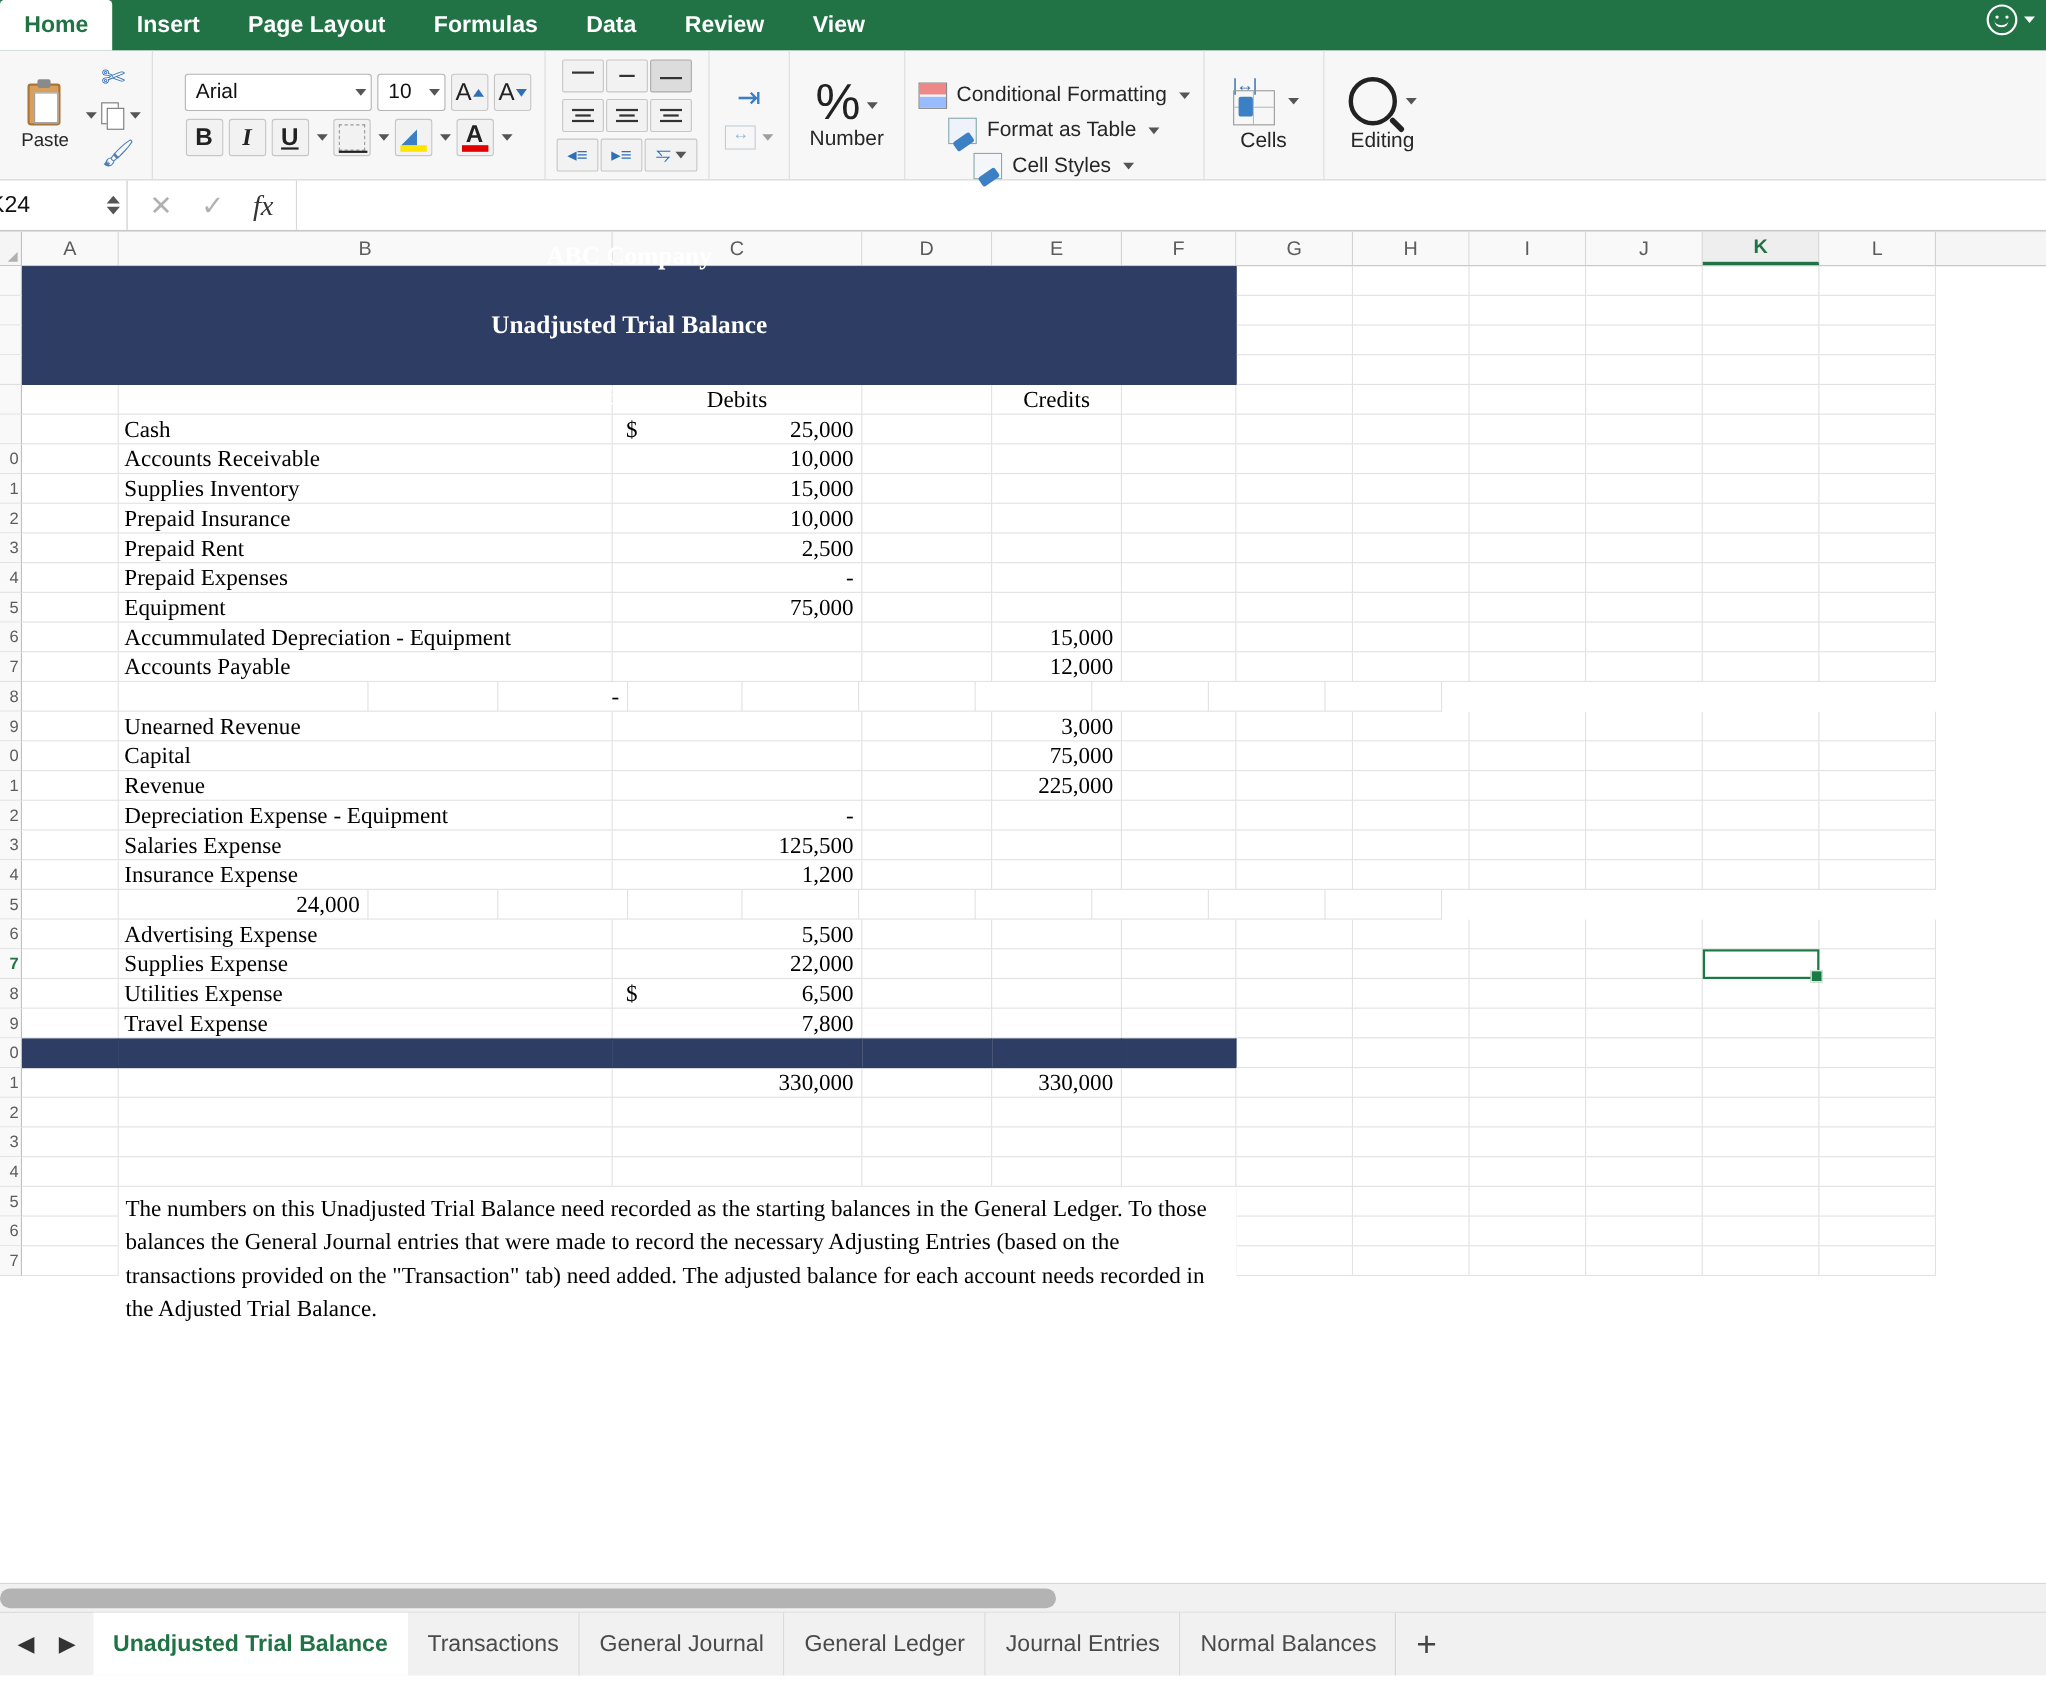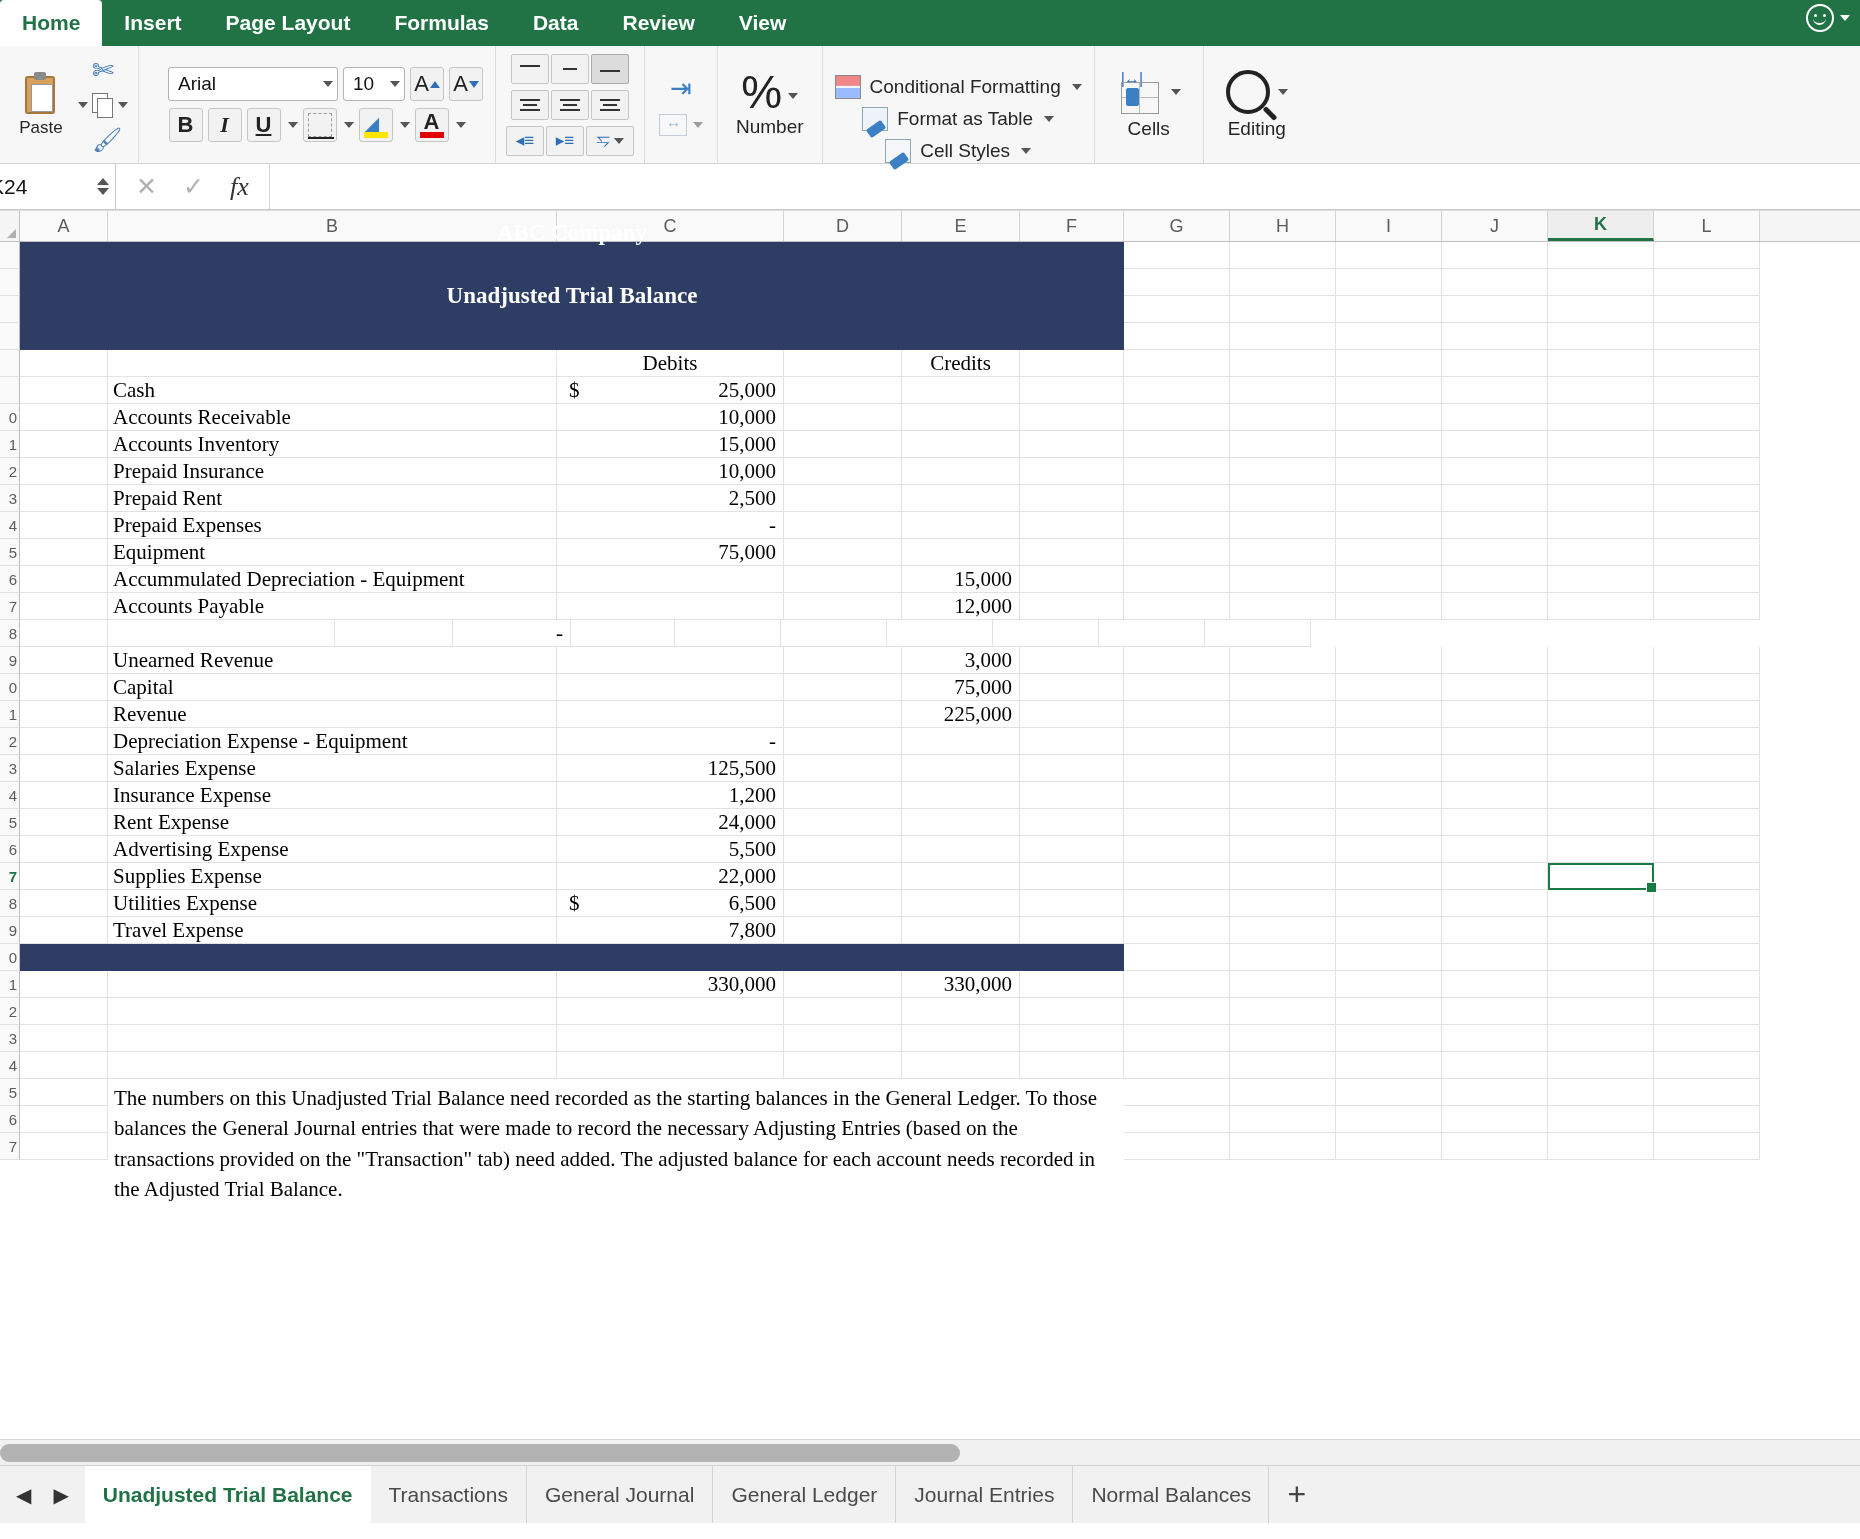--- a/index.html
+++ b/index.html
@@ -669,21 +669,21 @@
           <div class="cell" style="width: 106px; height: 27px;"></div>
           <div class="cell" style="width: 106px; height: 27px;"></div>
           <div class="cell" style="width: 106px; height: 27px;"></div>
           <div class="cell" style="width: 106px; height: 27px;"></div>
           <div class="cell" style="width: 106px; height: 27px;"></div>
           <div class="cell" style="width: 106px; height: 27px;"></div>
         </div>
         <div class="srow">
           <div class="cell" style="width: 88px; height: 27px;"></div>
           <div class="cell" style="width: 449px; height: 27px;">
-            <span>Accounts Inventory</span>
+            <span>Supplies Inventory</span>
           </div>
           <div class="cell r" style="width: 227px; height: 27px;">
             <span>15,000</span>
           </div>
           <div class="cell" style="width: 118px; height: 27px;"></div>
           <div class="cell r" style="width: 118px; height: 27px;">
             <span></span>
           </div>
           <div class="cell" style="width: 104px; height: 27px;"></div>
           <div class="cell" style="width: 106px; height: 27px;"></div>
@@ -945,23 +945,20 @@
           <div class="cell" style="width: 104px; height: 27px;"></div>
           <div class="cell" style="width: 106px; height: 27px;"></div>
           <div class="cell" style="width: 106px; height: 27px;"></div>
           <div class="cell" style="width: 106px; height: 27px;"></div>
           <div class="cell" style="width: 106px; height: 27px;"></div>
           <div class="cell" style="width: 106px; height: 27px;"></div>
           <div class="cell" style="width: 106px; height: 27px;"></div>
         </div>
         <div class="srow">
           <div class="cell" style="width: 88px; height: 27px;"></div>
-          <div class="cell" style="width: 449px; height: 27px;">
-            <span>Rent Expense</span>
-          </div>
           <div class="cell r" style="width: 227px; height: 27px;">
             <span>24,000</span>
           </div>
           <div class="cell" style="width: 118px; height: 27px;"></div>
           <div class="cell r" style="width: 118px; height: 27px;">
             <span></span>
           </div>
           <div class="cell" style="width: 104px; height: 27px;"></div>
           <div class="cell" style="width: 106px; height: 27px;"></div>
           <div class="cell" style="width: 106px; height: 27px;"></div>

